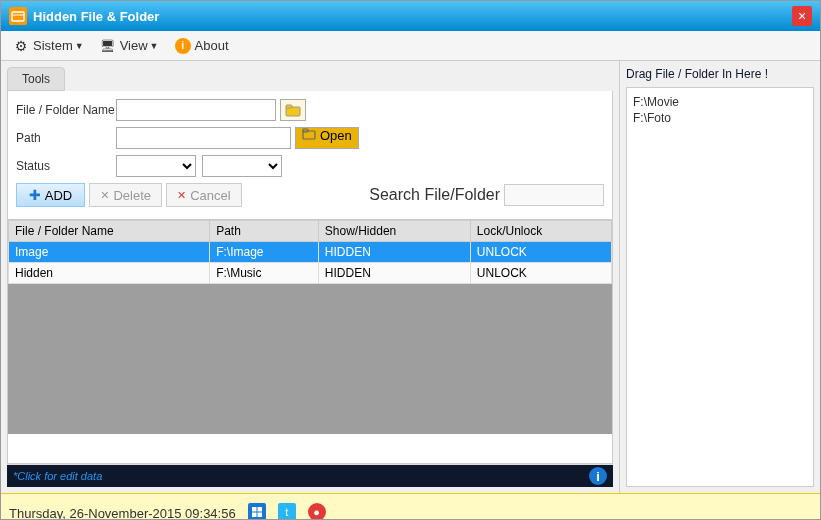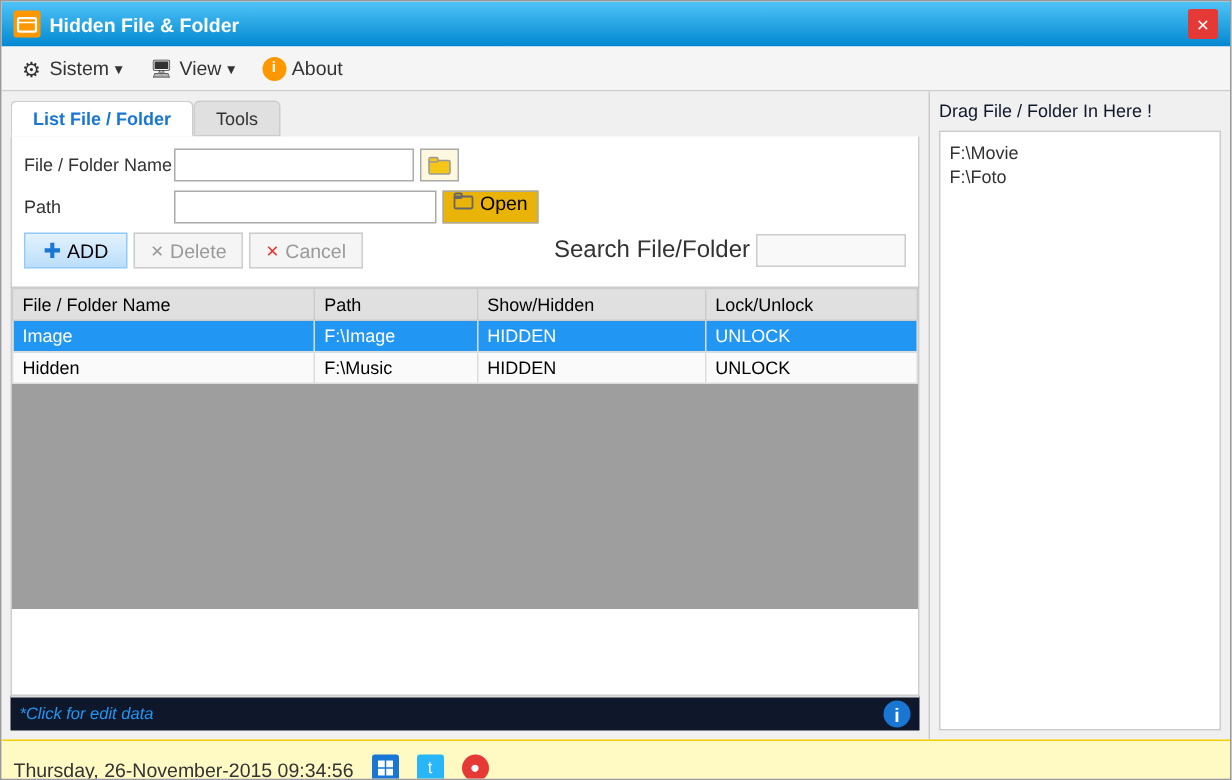--- a/index.html
+++ b/index.html
@@ -318,21 +318,20 @@
     <span class="info-icon-orange">i</span>
     <span>About</span>
   </div>
 </div>
 
 <div id="main-content">
 
   <div id="left-panel">
 
     <div id="tabs">
-      <div class="tab active">List File / Folder</div>
       <div class="tab">Tools</div>
     </div>
 
     <div id="form-area">
 
       <div class="form-row">
         <span class="form-label">File / Folder Name</span>
         <input type="text" class="form-input" style="width: 160px; flex: 0 0 auto;">
         <button class="browse-btn">
           <svg width="16" height="14" viewBox="0 0 16 14">
@@ -347,20 +346,33 @@
         <input type="text" class="form-input" style="width: 175px; flex: 0 0 auto;">
         <button class="open-btn">
           <svg width="14" height="12" viewBox="0 0 14 12">
               <rect x="1" y="3" width="12" height="8" rx="1" fill="none" stroke="#666" stroke-width="1.2"></rect>
               <rect x="1" y="1" width="5" height="3" rx="1" fill="none" stroke="#666" stroke-width="1.2"></rect>
             </svg>
           <span>Open</span>
         </button>
       </div>
 
+      <div class="form-row">
+        <span class="form-label">Status</span>
+        <select class="status-select">
+          <option></option>
+          <option>HIDDEN</option>
+          <option>VISIBLE</option>
+        </select>
+        <select class="status-select">
+          <option></option>
+          <option>LOCK</option>
+          <option>UNLOCK</option>
+        </select>
+      </div>
 
       <div class="actions-row">
         <button class="add-btn">
           <span style="color: #1976d2; font-size: 14px;">✚</span>
           <span>ADD</span>
         </button>
         <button class="del-btn">
           <span style="font-size: 11px;">✕</span>
           <span>Delete</span>
         </button>

